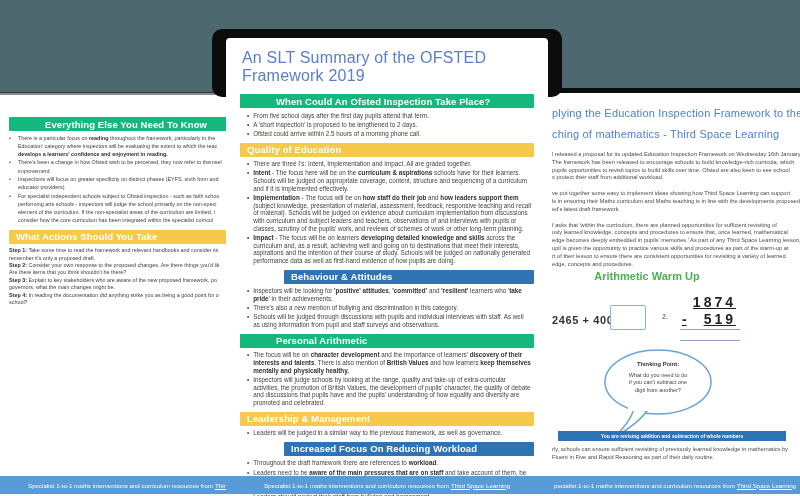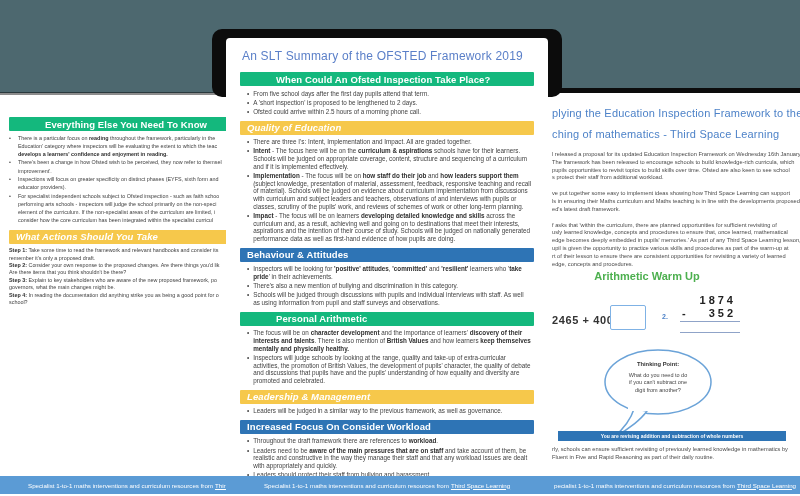--- a/index.html
+++ b/index.html
@@ -12,24 +12,24 @@
   .shadow-rect{position:absolute;left:212px;top:29px;width:350px;height:68px;
                background:var(--shadow_black);border-radius:10px;z-index:2;}
   .page-center{left:226px;top:38px;width:322px;height:458px;z-index:3;
                border-radius:4px 4px 0 0;padding:6px 14px 0;overflow:hidden;}
   .page-right{left:540px;top:93px;width:300px;height:403px;z-index:1;
               box-shadow:0 -5px 0 var(--shadow_black);}
 
   
   .bar{color:#fff;font-weight:700;font-size:9.5px;padding:1.5px 7px;margin:5px 0 3.5px;
        border-radius:1px;letter-spacing:.1px;}
-  .bar.green{background:var(--green);padding-left:36px;} .bar.yellow{background:var(--yellow);font-style:italic;} .bar.blue{background:var(--blue);}
-
-  
-  .ctitle{font-size:12px;font-weight:400;color:var(--center_title_blue);margin:5px 0 9px 2px;letter-spacing:.2px;}
+  .bar.green{background:var(--green);padding-left:36px;} .bar.yellow{background:var(--yellow);} .bar.blue{background:var(--blue);margin-left:44px;}
+
+  
+  .ctitle{font-size:16px;font-weight:400;color:var(--center_title_blue);margin:5px 0 9px 2px;letter-spacing:.2px;}
   .cb{display:flex;gap:4px;font-size:6.3px;line-height:7.7px;color:#3f3f3f;
       margin:0 2px 1.5px 7px;}
   .cb .d{flex:0 0 auto;}
   b{font-weight:700;color:#2f2f2f;}
 
   
   .lbar{width:512px;box-sizing:border-box;}
   .lbullets{margin-top:2px;}
   .bl{position:relative;padding-left:9px;white-space:nowrap;font-size:5.4px;line-height:7.3px;
       color:#3f3f3f;margin-bottom:1px;}
@@ -50,21 +50,21 @@
   .rtitle div{white-space:nowrap;font-size:11px;line-height:21px;letter-spacing:.2px;}
   .rpars{position:absolute;left:12px;top:58px;}
   .rpar{margin-bottom:8px;}
   .rl{white-space:nowrap;font-size:5.7px;line-height:7.8px;color:#4a4a4a;}
   .warmup{position:absolute;left:0;top:177px;width:214px;text-align:center;
           font-weight:700;font-size:11px;color:var(--warmup_green);}
   .q1{position:absolute;left:12px;top:221px;font-size:11px;font-weight:700;color:#333;letter-spacing:.6px;}
   .abox{position:absolute;left:70px;top:212px;width:34px;height:23px;background:#fff;
         border:1.5px solid #7fb2e5;border-radius:2px;}
   .q2label{position:absolute;left:122px;top:220px;font-size:7px;font-weight:700;color:var(--right_title_blue);}
-  .sub{position:absolute;left:140px;top:201px;width:60px;font-size:11px;font-weight:700;color:#222;}
+  .sub{position:absolute;left:140px;top:201px;width:60px;font-size:14px;font-weight:700;color:#222;text-decoration:underline;}
   .sub .r1{text-align:right;letter-spacing:3px;padding-right:4px;}
   .sub .r2{display:flex;justify-content:space-between;border-bottom:1.2px solid #8fa3c8;
            padding:1px 4px 2px 2px;}
   .sub .r2 .digits{letter-spacing:3px;}
   .sub .r3{height:9px;border-bottom:1.2px solid #8fa3c8;margin-top:1px;}
   .bubble{position:absolute;left:62px;top:255px;width:112px;height:94px;}
   .bubble svg{position:absolute;left:0;top:0;}
   .btxt{position:absolute;left:10px;right:10px;top:13px;text-align:center;}
   .btt{font-size:5.8px;font-weight:700;color:#333;margin-bottom:5px;}
   .btl{font-size:5.5px;color:#444;line-height:7.4px;}
@@ -138,21 +138,21 @@
         </div>
       </div>
     <div class="warmup">Arithmetic Warm Up</div>
     <div class="q1">2465 + 400 =</div>
     <div class="abox"></div>
     <div class="q2label">2.</div>
     <div class="sub">
       <div class="r1">1874</div>
       <div class="r2">
         <span>-</span>
-        <span class="digits">352</span>
+        <span class="digits">519</span>
       </div>
       <div class="r3"></div>
     </div>
     <div class="bubble">
       <svg width="112" height="94" viewBox="0 0 112 94">
         <ellipse cx="56" cy="34" rx="53" ry="32" fill="#ffffff" stroke="#6ba3d8" stroke-width="1.5"></ellipse>
         <path d="M32 61 C28 74, 20 82, 12 89 C28 81, 40 70, 45 63 Z" fill="#ffffff" stroke="#6ba3d8" stroke-width="1.5" stroke-linejoin="round"></path>
         <rect x="26" y="56" width="22" height="7" fill="#ffffff"></rect>
       </svg>
       <div class="btxt">
@@ -229,21 +229,21 @@
         </div>
         <div class="cb">
           <span class="d">•</span>
           <span>Inspectors will judge schools by looking at the range, quality and take-up of extra-curricular activities, the promotion of British Values, the development of pupils' character, the quality of debate and discussions that pupils have and the pupils' understanding of how equality and diversity are promoted and celebrated.</span>
         </div>
         <div class="bar yellow">Leadership &amp; Management</div>
         <div class="cb">
           <span class="d">•</span>
           <span>Leaders will be judged in a similar way to the previous framework, as well as governance.</span>
         </div>
-        <div class="bar blue">Increased Focus On Consider Workload</div>
+        <div class="bar blue">Increased Focus On Reducing Workload</div>
         <div class="cb">
           <span class="d">•</span>
           <span>Throughout the draft framework there are references to <b>workload</b>.</span>
         </div>
         <div class="cb">
           <span class="d">•</span>
           <span>Leaders need to be <b>aware of the main pressures that are on staff</b> and take account of them, be realistic and constructive in the way they manage their staff and that any workload issues are dealt with appropriately and quickly.</span>
         </div>
         <div class="cb">
           <span class="d">•</span>

